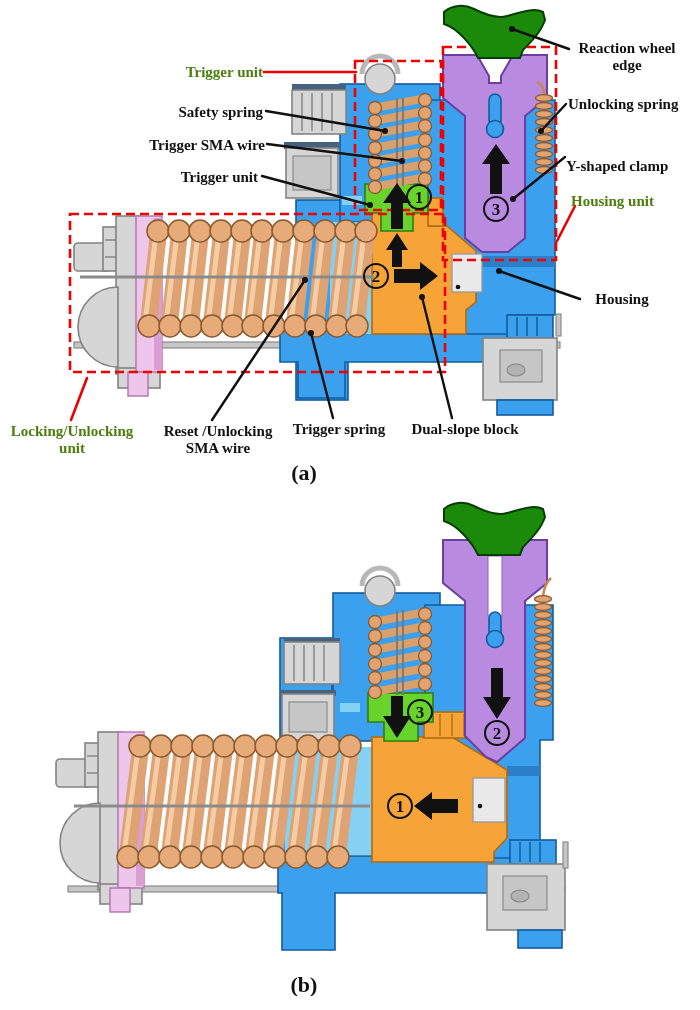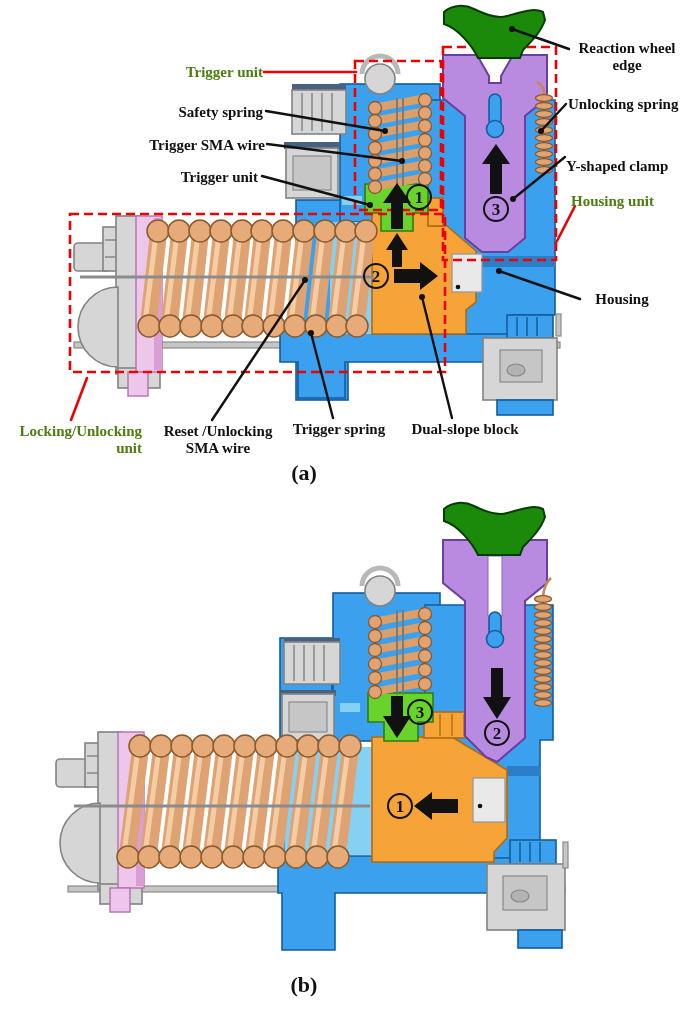--- a/index.html
+++ b/index.html
@@ -433,19 +433,19 @@
 
 <div class="lbl red r" style="left:168px;top:64px;width:95px;">Trigger unit</div>
 <div class="lbl r" style="left:150px;top:104px;width:113px;">Safety spring</div>
 <div class="lbl r" style="left:128px;top:137px;width:137px;">Trigger SMA wire</div>
 <div class="lbl r" style="left:146px;top:169px;width:112px;">Trigger unit</div>
 <div class="lbl c" style="left:566px;top:40px;width:122px;">Reaction wheel edge</div>
 <div class="lbl" style="left:568px;top:96px;width:128px;">Unlocking spring</div>
 <div class="lbl" style="left:566px;top:158px;width:128px;">Y-shaped clamp</div>
 <div class="lbl red" style="left:571px;top:193px;width:118px;">Housing unit</div>
 <div class="lbl" style="left:582px;top:291px;width:80px;text-align:center;">Housing</div>
-<div class="lbl red c" style="left:2px;top:423px;width:140px;text-align:right;">Locking/Unlocking unit</div>
+<div class="lbl red c" style="left:2px;top:423px;width:140px;">Locking/Unlocking unit</div>
 <div class="lbl c" style="left:152px;top:423px;width:132px;">Reset /Unlocking SMA wire</div>
 <div class="lbl c" style="left:283px;top:421px;width:112px;">Trigger spring</div>
 <div class="lbl c" style="left:402px;top:421px;width:126px;">Dual-slope block</div>
 <div class="cap" style="left:272px;top:460px;width:64px;">(a)</div>
 <div class="cap" style="left:272px;top:972px;width:64px;">(b)</div>
 </div>
 
 </body></html>

